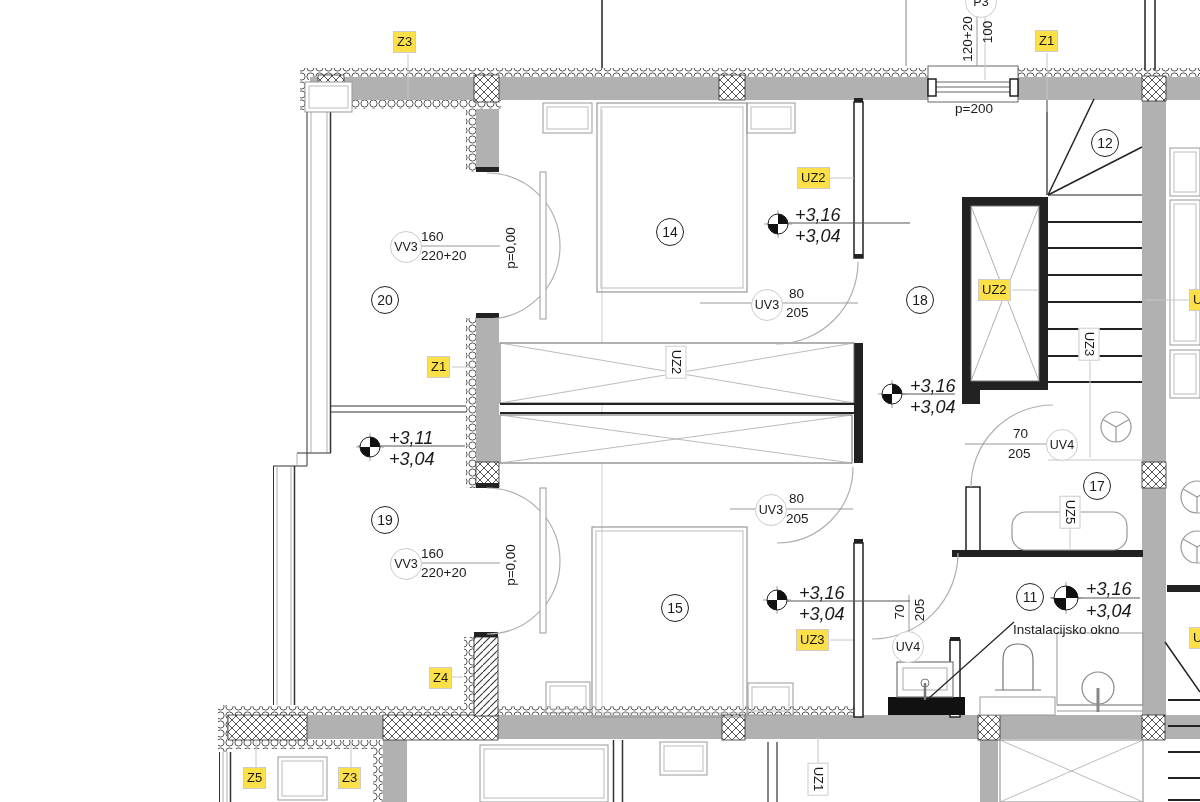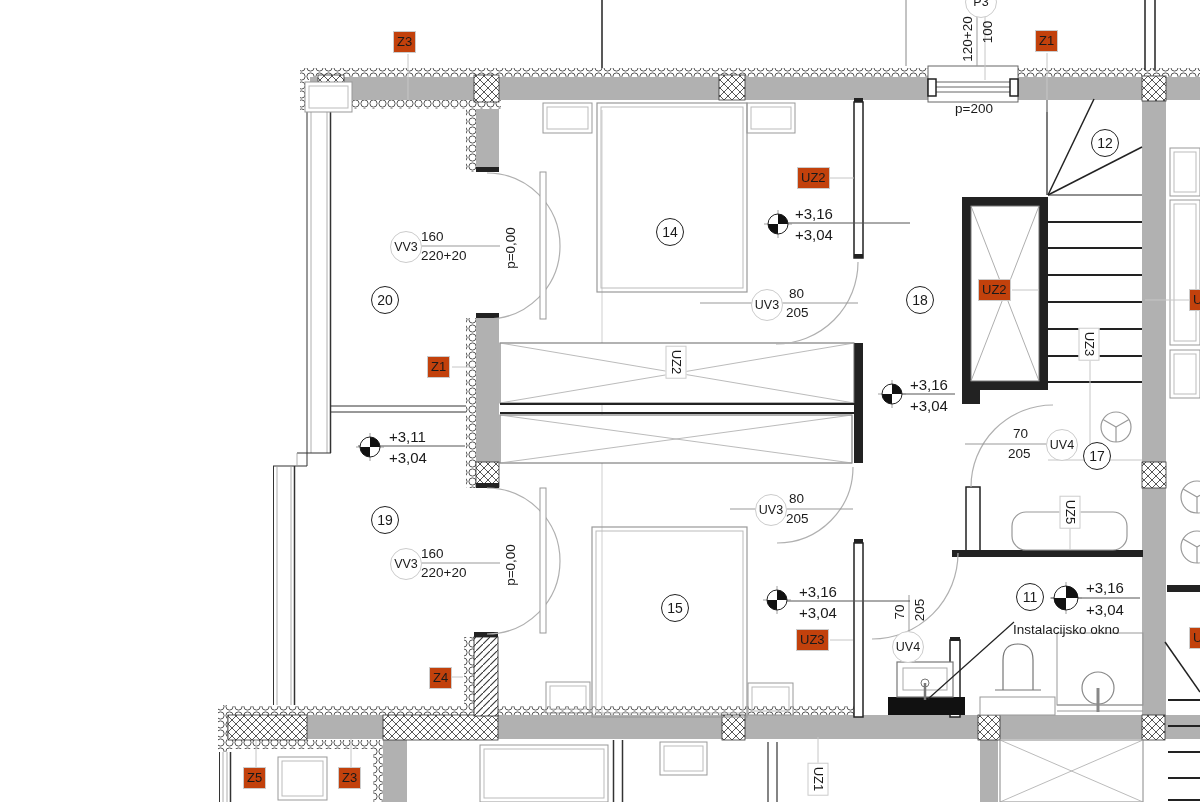--- a/index.html
+++ b/index.html
@@ -1,31 +1,31 @@
 <!DOCTYPE html>
 <html><head>
 <meta charset="utf-8">
 <style>
   html,body{margin:0;padding:0;background:#fff;}
   .plan{position:relative;width:1200px;height:802px;background:#fff;overflow:hidden;
         font-family:"Liberation Sans",sans-serif;color:#1a1a1a;}
   .plan svg{position:absolute;left:0;top:0;}
-  .tag{position:absolute;background:#c2410c;border:1px solid #ccc;padding:0 3px;
+  .tag{position:absolute;background:#fde047;border:1px solid #ccc;padding:0 3px;
        font-size:13px;line-height:20px;white-space:nowrap;z-index:5;}
   .tagr{position:absolute;background:#fff;border:1px solid #ccc;padding:0 3px;
         font-size:13px;line-height:19px;white-space:nowrap;z-index:5;
         transform:translate(-50%,-50%) rotate(90deg);}
   .cl{position:absolute;width:30px;height:30px;background:#fff;border:1px solid #ccc;
       border-radius:50%;display:flex;align-items:center;justify-content:center;
       font-size:12.5px;z-index:5;}
   .rn{position:absolute;width:26px;height:26px;background:#fff;border:1.4px solid #222;
       border-radius:50%;display:flex;align-items:center;justify-content:center;
       font-size:14px;z-index:5;}
   .t{position:absolute;font-size:13.5px;white-space:nowrap;z-index:5;background:transparent;}
-  .te{position:absolute;font-size:15px;white-space:nowrap;z-index:5;}
+  .te{position:absolute;font-size:18px;white-space:nowrap;z-index:5;font-style:italic;}
   .rt{position:absolute;transform:translate(-50%,-50%) rotate(-90deg);
       font-size:13.5px;white-space:nowrap;z-index:5;}
 </style>
 </head>
 <body>
 
 <div class="plan">
 
 <svg width="1200" height="802" viewBox="0 0 1200 802">
   <defs>
@@ -379,21 +379,21 @@
 <div class="cl" style="left:755px;top:494px">UV3</div>
 <div class="cl" style="left:1046px;top:429px">UV4</div>
 <div class="cl" style="left:892px;top:631px">UV4</div>
 <div class="cl" style="left:965px;top:-14px">P3</div>
 
 <div class="rn" style="left:1091px;top:129px">12</div>
 <div class="rn" style="left:906px;top:286px">18</div>
 <div class="rn" style="left:656px;top:218px">14</div>
 <div class="rn" style="left:661px;top:594px">15</div>
 <div class="rn" style="left:1016px;top:583px">11</div>
-<div class="rn" style="left:1083px;top:442px">17</div>
+<div class="rn" style="left:1083px;top:472px">17</div>
 <div class="rn" style="left:371px;top:286px">20</div>
 <div class="rn" style="left:371px;top:506px">19</div>
 
 <div class="t" style="left:421px;top:229px">160</div>
 <div class="t" style="left:421px;top:248px">220+20</div>
 <div class="t" style="left:421px;top:546px">160</div>
 <div class="t" style="left:421px;top:565px">220+20</div>
 <div class="t" style="left:789px;top:286px">80</div>
 <div class="t" style="left:786px;top:305px">205</div>
 <div class="t" style="left:789px;top:491px">80</div>

